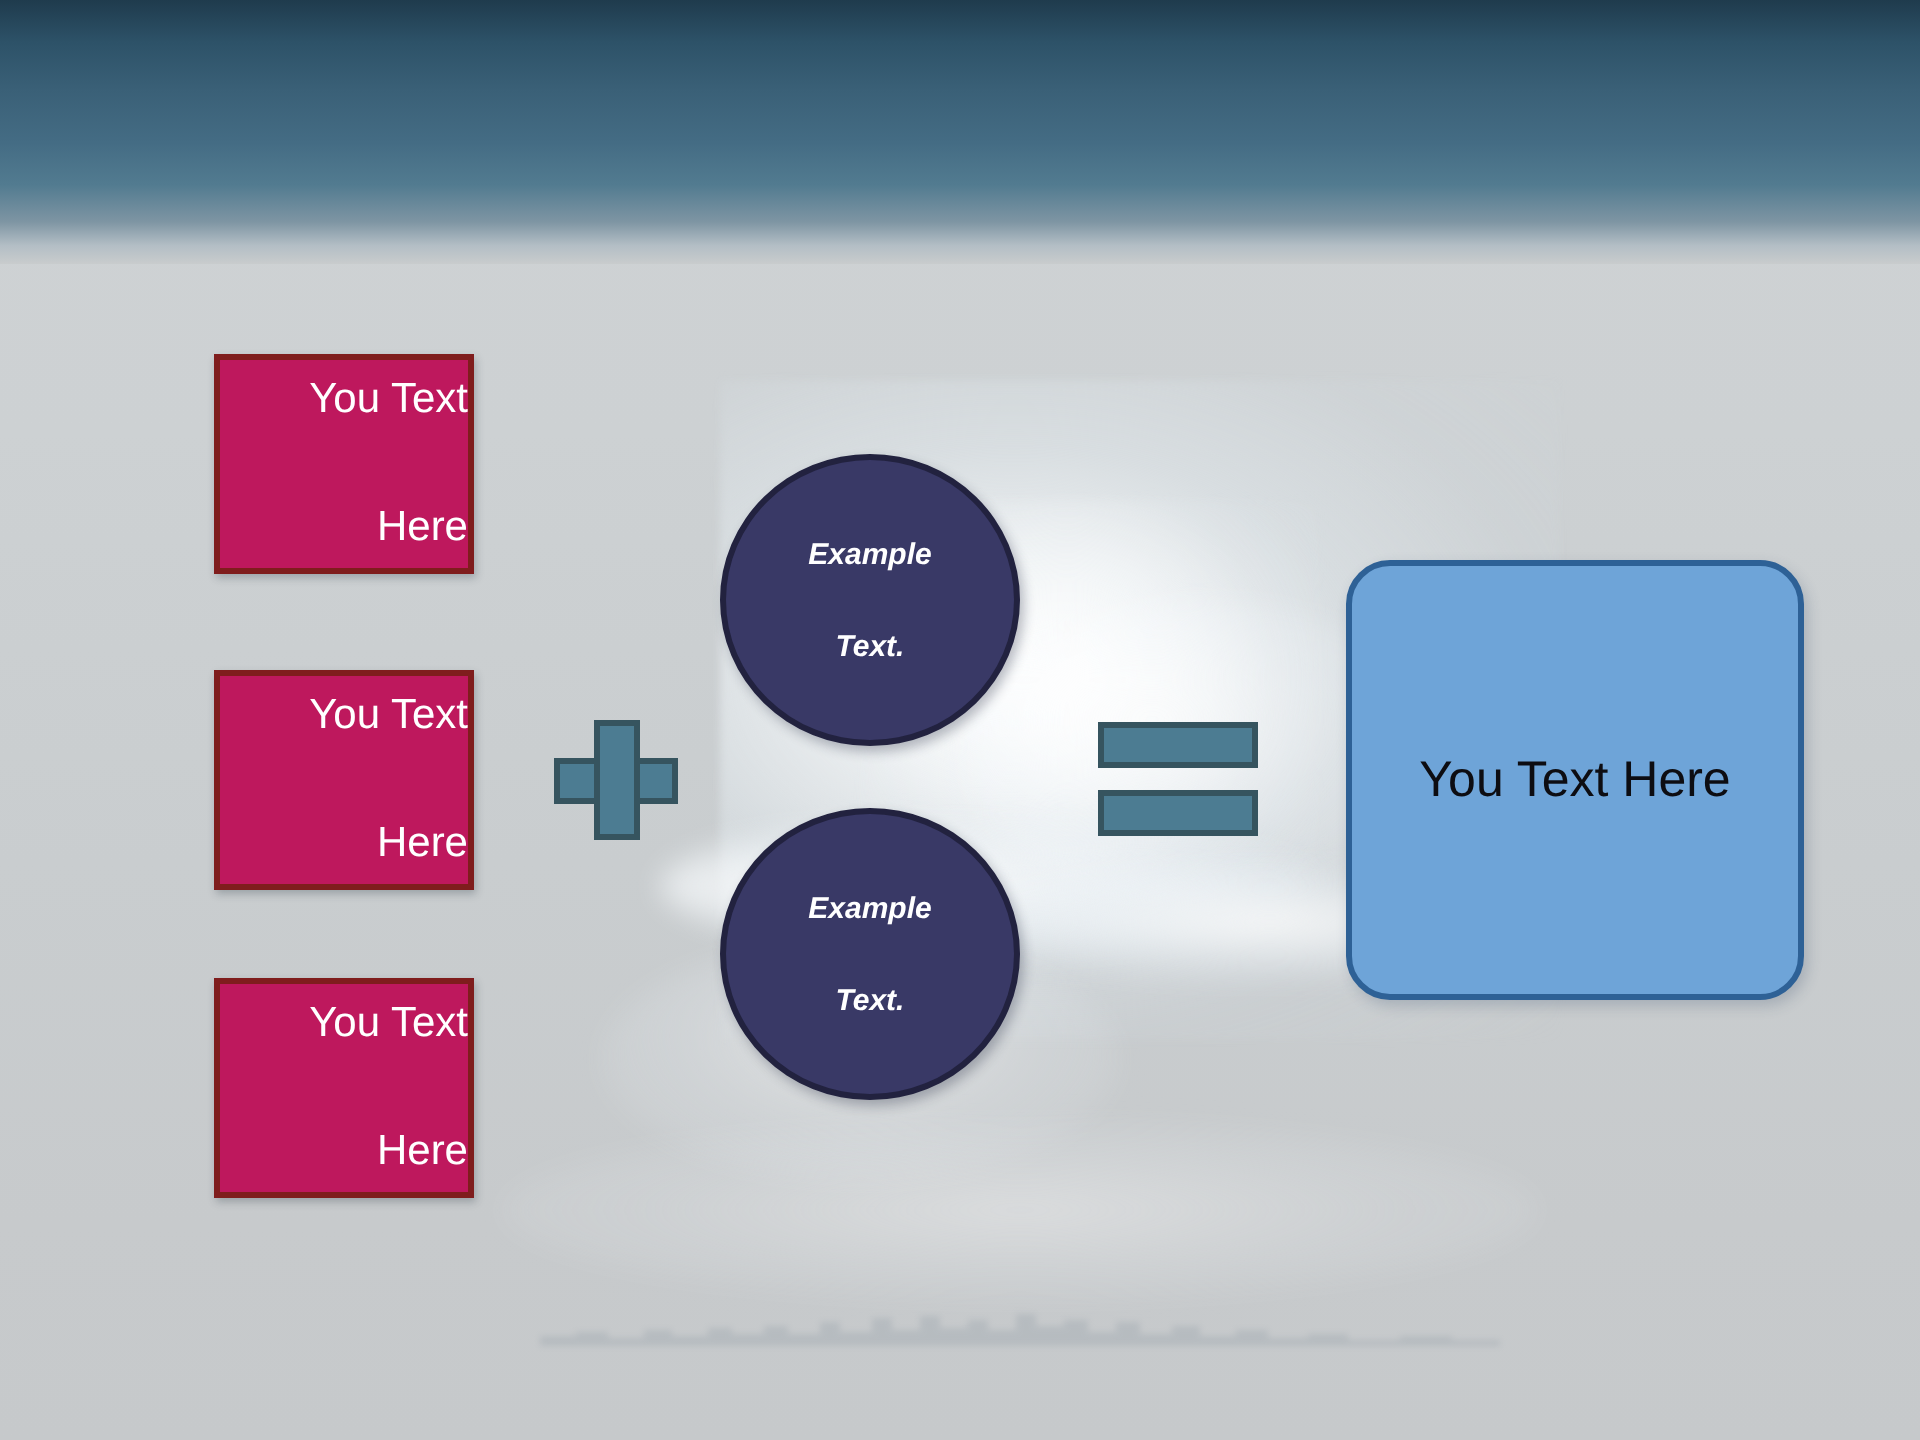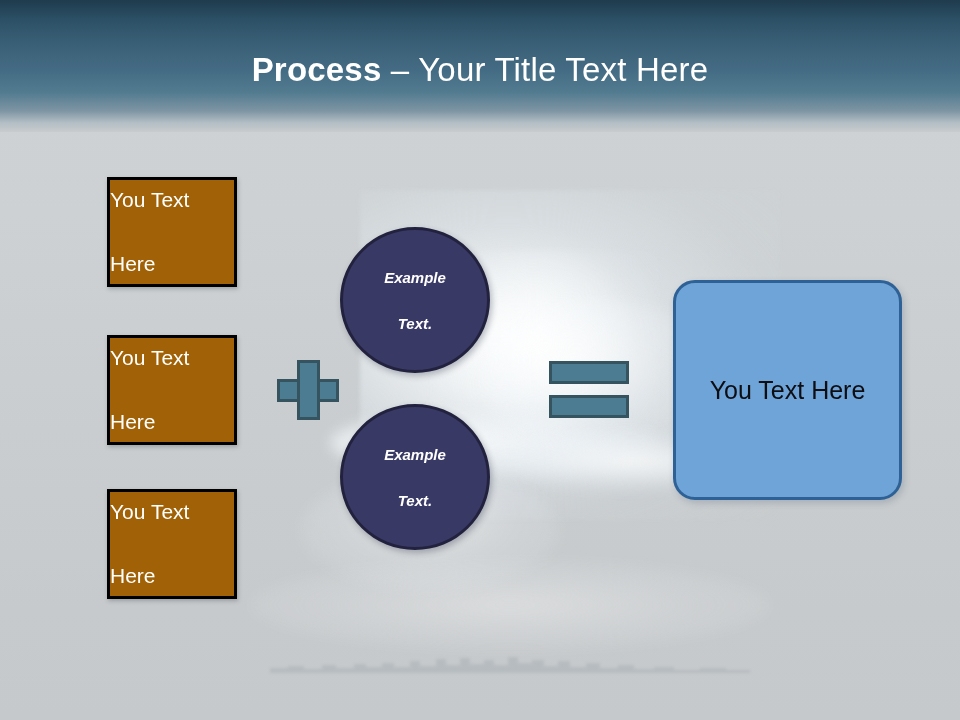--- a/index.html
+++ b/index.html
@@ -134,27 +134,27 @@
   }
   .title-strong { font-weight: bold; }
   .title-rest   { font-weight: normal; }
 
   
   .tealbox {
     position: absolute;
     left: 107px;
     width: 130px;
     height: 110px;
-    background: #a16207;
-    border: 3px solid #000000;
+    background: #be185d;
+    border: 3px solid #7f1d1d;
     box-sizing: border-box;
     color: #ffffff;
     font-size: 21px;
     line-height: 32px;
-    text-align: left;
+    text-align: right;
     display: flex;
     align-items: center;
     justify-content: center;
     box-shadow: 1px 2px 4px rgba(40,55,65,0.28);
   }
   .tealbox span { display: block; width: 100%; }
   #box1 { top: 177px; }
   #box2 { top: 335px; }
   #box3 { top: 489px; }
 
@@ -196,21 +196,21 @@
     background: #4c7c92;
     border: 3px solid #36545f;
     box-sizing: border-box;
   }
   .equals .ebar1 { top: 0; }
   .equals .ebar2 { top: 34px; }
 
   
   .circle {
     position: absolute;
-    left: 340px;
+    left: 360px;
     width: 150px;
     height: 146px;
     border-radius: 50%;
     background: #393966;
     border: 3px solid #22223f;
     box-sizing: border-box;
     color: #ffffff;
     font-size: 15px;
     font-weight: bold;
     font-style: italic;
@@ -262,23 +262,20 @@
   <svg class="skyline" viewBox="0 0 480 18" preserveAspectRatio="none">
     <path fill="#7f8d99" d="M0,18 L0,13 L18,13 L18,11 L34,11 L34,14 L52,14 L52,10 L66,10 L66,13
       L84,13 L84,9 L96,9 L96,12 L112,12 L112,8 L124,8 L124,12 L140,12 L140,6 L150,6 L150,11
       L166,11 L166,4 L176,4 L176,10 L190,10 L190,3 L200,3 L200,9 L214,9 L214,5 L224,5 L224,10
       L238,10 L238,2 L248,2 L248,8 L262,8 L262,5 L274,5 L274,11 L288,11 L288,6 L300,6 L300,12
       L316,12 L316,8 L330,8 L330,13 L348,13 L348,10 L364,10 L364,14 L384,14 L384,12 L404,12
       L404,15 L430,15 L430,13 L456,13 L456,15 L480,15 L480,18 Z"></path>
   </svg>
 
   <div class="title-band"></div>
-  <div class="title-text">
-    <span class="title-strong">Process</span><span class="title-rest"> – Your Title Text Here</span>
-  </div>
 
   <div class="tealbox" id="box1">
     <span><span>You Text</span><br><span>Here</span></span>
   </div>
 
   <div class="tealbox" id="box2">
     <span><span>You Text</span><br><span>Here</span></span>
   </div>
 
   <div class="tealbox" id="box3">

